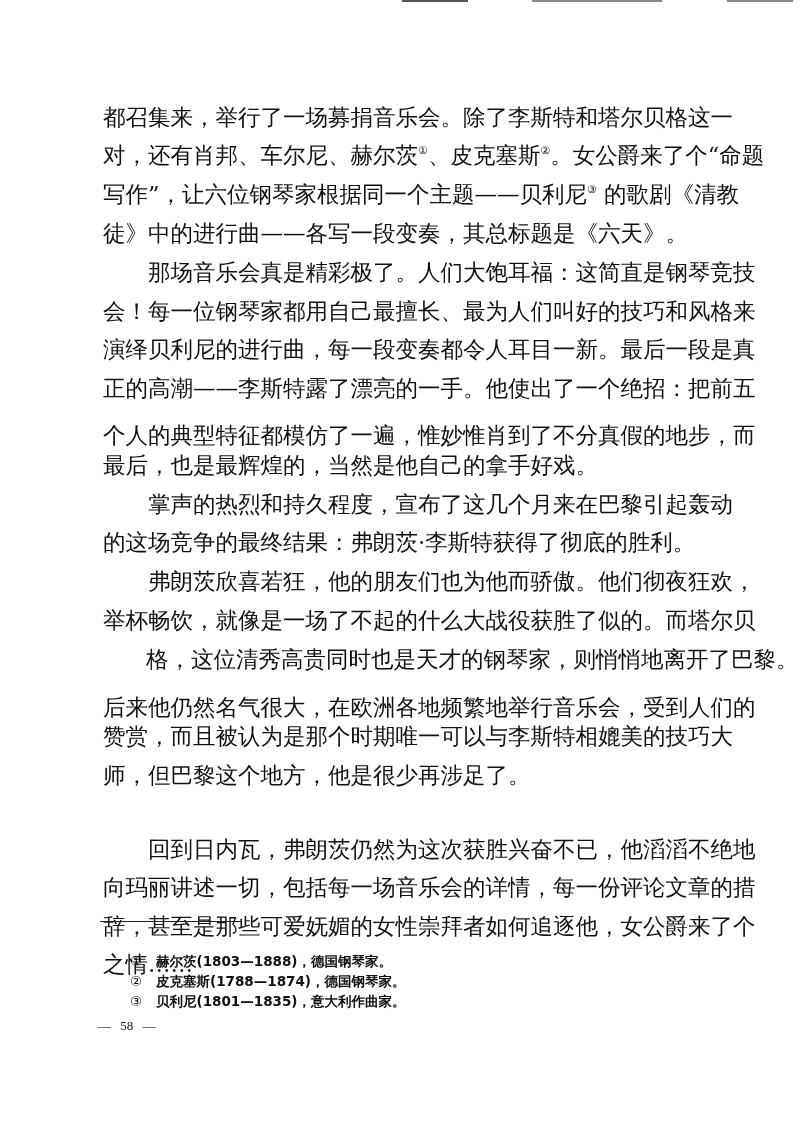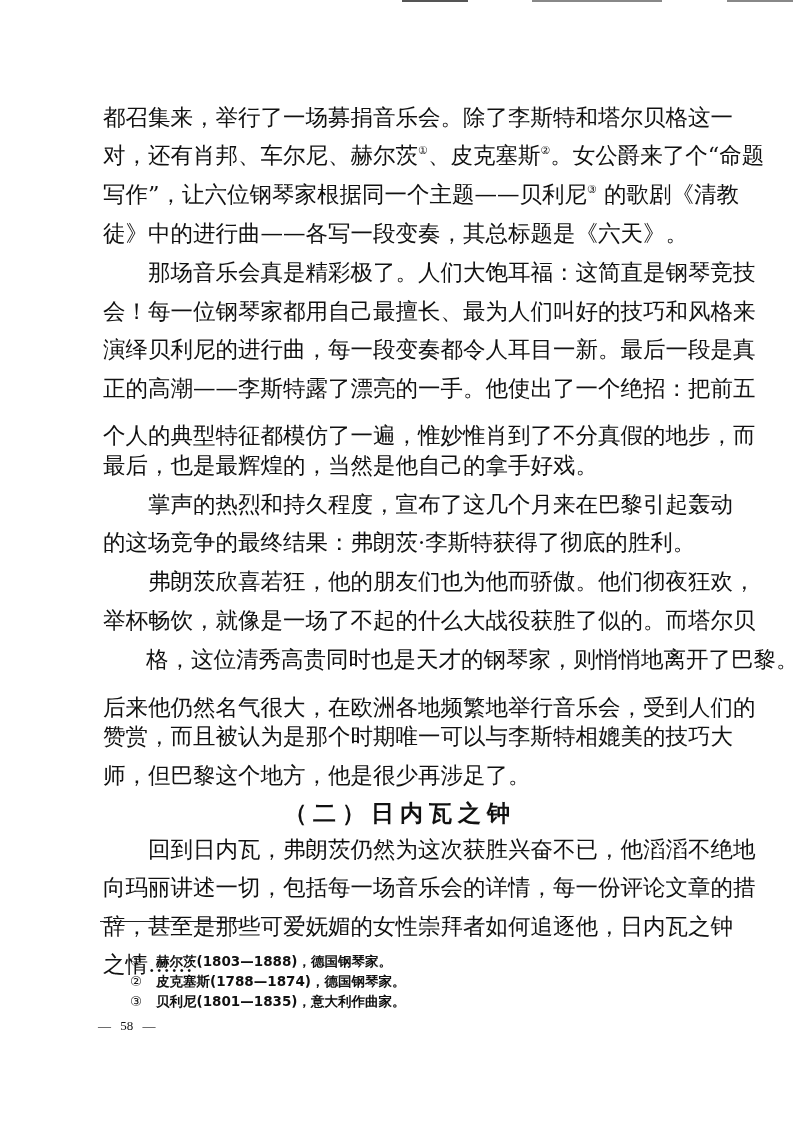--- a/index.html
+++ b/index.html
@@ -128,26 +128,25 @@
 
   <div>
     <div class="line indent" style="top:566px;">弗朗茨欣喜若狂，他的朋友们也为他而骄傲。他们彻夜狂欢，</div>
     <div class="line" style="top: 605px;">举杯畅饮，就像是一场了不起的什么大战役获胜了似的。而塔尔贝</div>
     <div class="line" style="top: 644px; margin-left: 43px;">格，这位清秀高贵同时也是天才的钢琴家，则悄悄地离开了巴黎。</div>
     <div class="line" style="top: 692px;">后来他仍然名气很大，在欧洲各地频繁地举行音乐会，受到人们的</div>
     <div class="line" style="top: 721px;">赞赏，而且被认为是那个时期唯一可以与李斯特相媲美的技巧大</div>
     <div class="line last" style="top: 760px;">师，但巴黎这个地方，他是很少再涉足了。</div>
   </div>
 
-  <div class="section-title" style="top: 798px;">（二）日内瓦之钟</div>
 
   <div>
     <div class="line indent" style="top: 834px;">回到日内瓦，弗朗茨仍然为这次获胜兴奋不已，他滔滔不绝地</div>
     <div class="line" style="top: 872px;">向玛丽讲述一切，包括每一场音乐会的详情，每一份评论文章的措</div>
-    <div class="line" style="top: 911px;">辞，甚至是那些可爱妩媚的女性崇拜者如何追逐他，日内瓦之钟</div>
+    <div class="line" style="top: 911px;">辞，甚至是那些可爱妩媚的女性崇拜者如何追逐他，女公爵来了个</div>
     <div class="line last" style="top: 949px;">之情……</div>
   </div>
 
 </div>
 
 <div class="footnote-rule"></div>
 
 <div>
   <div class="footnote" style="top:934px;">
     <span class="mark">①</span><span>赫尔茨(1803—1888)，德国钢琴家。</span>

